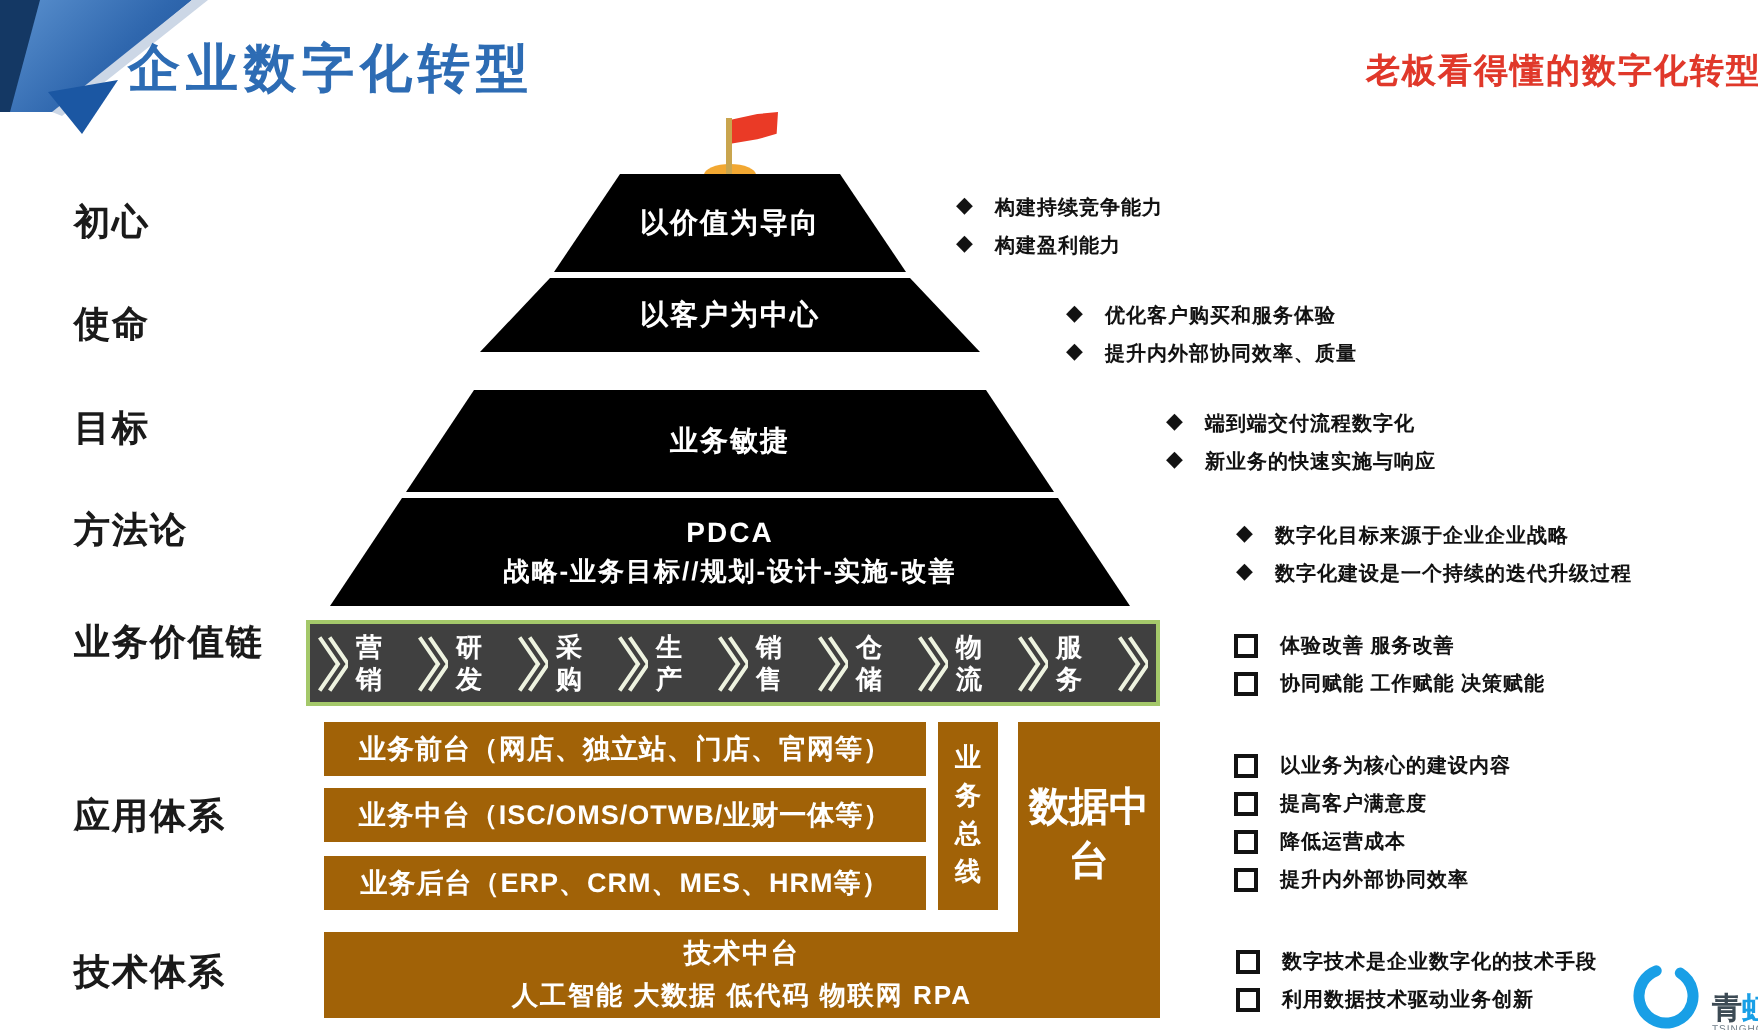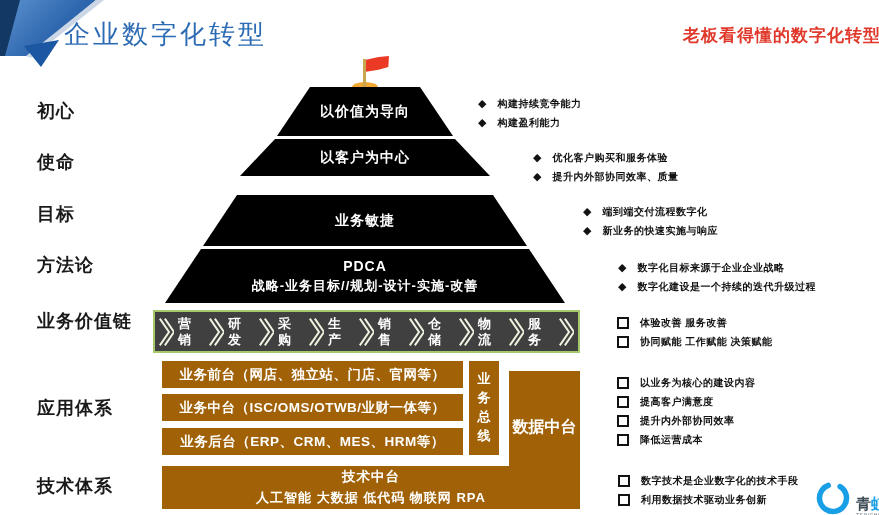--- a/index.html
+++ b/index.html
@@ -10,21 +10,21 @@
   }
   #stage{position:absolute;inset:0;width:879px;height:515px;overflow:hidden;}
 
   
   .deco{position:absolute;top:0;left:0;}
   .deco-dark{width:22px;height:56px;background:#143864;clip-path:polygon(0 0,20px 0,5px 56px,0 56px);}
   .deco-main{width:100px;height:56px;background:linear-gradient(135deg,#5d93d0 0%,#2f67ae 55%,#1d4f93 100%);clip-path:polygon(5px 0,96px 0,28px 56px,5px 56px);}
   .deco-silver{width:110px;height:60px;background:#ccd7e6;clip-path:polygon(96px 0,104px 0,31px 58px,26px 56px);}
   .deco-tri{width:70px;height:70px;background:#1b57a3;clip-path:polygon(24px 46px,59px 40px,41px 67px);}
   .page-title{
-    position:absolute;left:64px;top:17px;font-size:26px;font-weight:400;
+    position:absolute;left:64px;top:17px;font-size:26px;font-weight:700;
     color:#2d6cb4;letter-spacing:3px;white-space:nowrap;
   }
   .slogan{
     position:absolute;left:683px;top:24px;font-size:17px;font-weight:700;
     color:#e0382a;white-space:nowrap;letter-spacing:1px;
   }
 
   
   .left-label{position:absolute;left:37px;font-size:18px;font-weight:600;color:#1a1a1a;white-space:nowrap;letter-spacing:1px;}
 
@@ -50,21 +50,21 @@
   .vc-cell{display:flex;align-items:center;gap:4px;}
   .vc-label{width:1em;font-size:13px;line-height:1.2;font-weight:600;color:#fff;word-break:break-all;text-align:center;}
   .chev{display:block;width:15px;height:32px;}
 
   
   .blue-box{position:absolute;background:#a16207;color:#fff;display:flex;align-items:center;justify-content:center;text-align:center;}
   .row-box{left:162px;width:301px;height:27px;font-size:13.5px;font-weight:600;letter-spacing:0.5px;}
   .row-1{top:361px;} .row-2{top:394px;} .row-3{top:428px;}
   .bus-box{left:469px;top:361px;width:30px;height:94px;}
   .bus-label{width:1em;font-size:13px;line-height:1.45;font-weight:600;word-break:break-all;text-align:center;}
-  .dp-box{left:509px;top:371px;width:71px;height:112px;font-size:16px;font-weight:600;}
+  .dp-box{left:509px;top:361px;width:71px;height:112px;font-size:20px;font-weight:600;}
   .tech-box{left:162px;top:466px;width:418px;height:43px;flex-direction:column;}
   .tech-title{font-size:13.5px;font-weight:600;letter-spacing:1px;}
   .tech-sub{font-size:13px;font-weight:600;margin-top:3px;letter-spacing:1px;}
 
   
   .note-group{position:absolute;}
   .note-line{display:flex;align-items:center;height:19px;white-space:nowrap;}
   .note-text{font-size:10px;font-weight:600;color:#121212;letter-spacing:0.5px;}
   .diamond{font-size:11px;color:#121212;margin-right:11px;line-height:1;}
   .sq{width:8px;height:8px;border:2px solid #121212;margin-right:11px;flex:0 0 auto;}
@@ -243,25 +243,25 @@
     <div class="note-line">
         <span class="sq"></span>
         <span class="note-text">以业务为核心的建设内容</span>
       </div>
     <div class="note-line">
         <span class="sq"></span>
         <span class="note-text">提高客户满意度</span>
       </div>
     <div class="note-line">
         <span class="sq"></span>
+        <span class="note-text">降低运营成本</span>
+      </div>
+    <div class="note-line">
+        <span class="sq"></span>
         <span class="note-text">提升内外部协同效率</span>
-      </div>
-    <div class="note-line">
-        <span class="sq"></span>
-        <span class="note-text">降低运营成本</span>
       </div>
   </div>
   <div class="note-group" style="left:618px;top:471px">
     <div class="note-line">
         <span class="sq"></span>
         <span class="note-text">数字技术是企业数字化的技术手段</span>
       </div>
     <div class="note-line">
         <span class="sq"></span>
         <span class="note-text">利用数据技术驱动业务创新</span>

